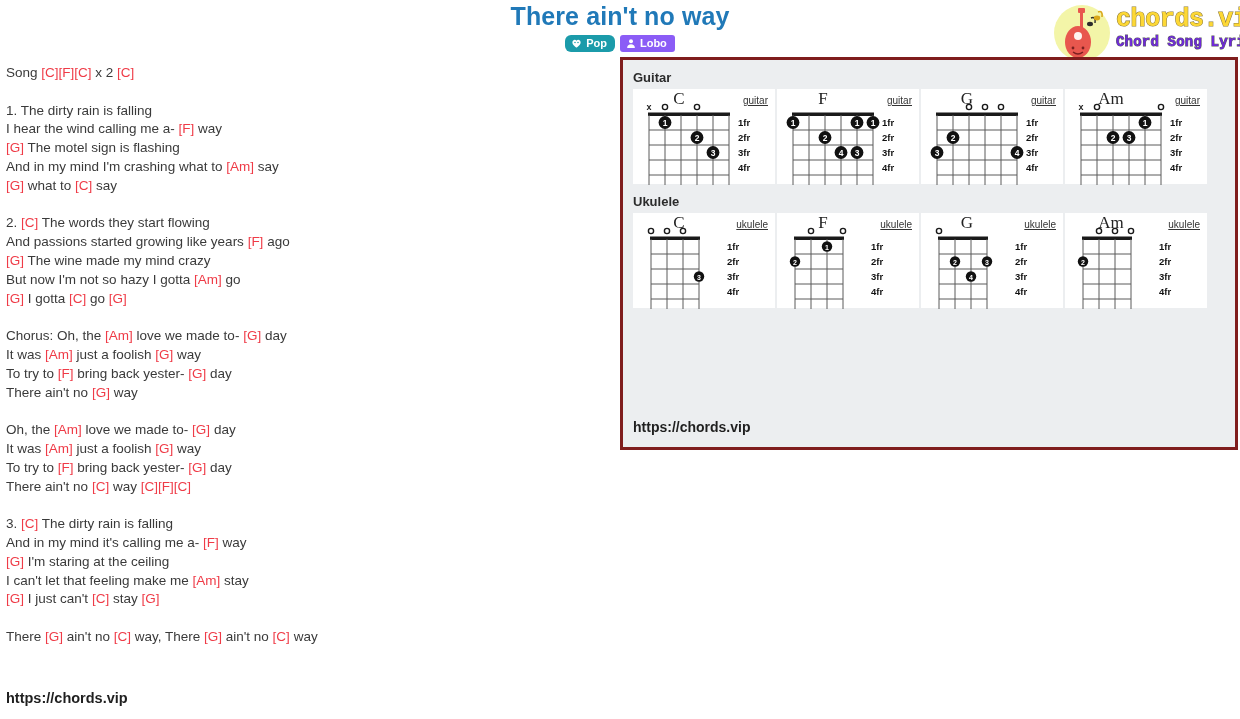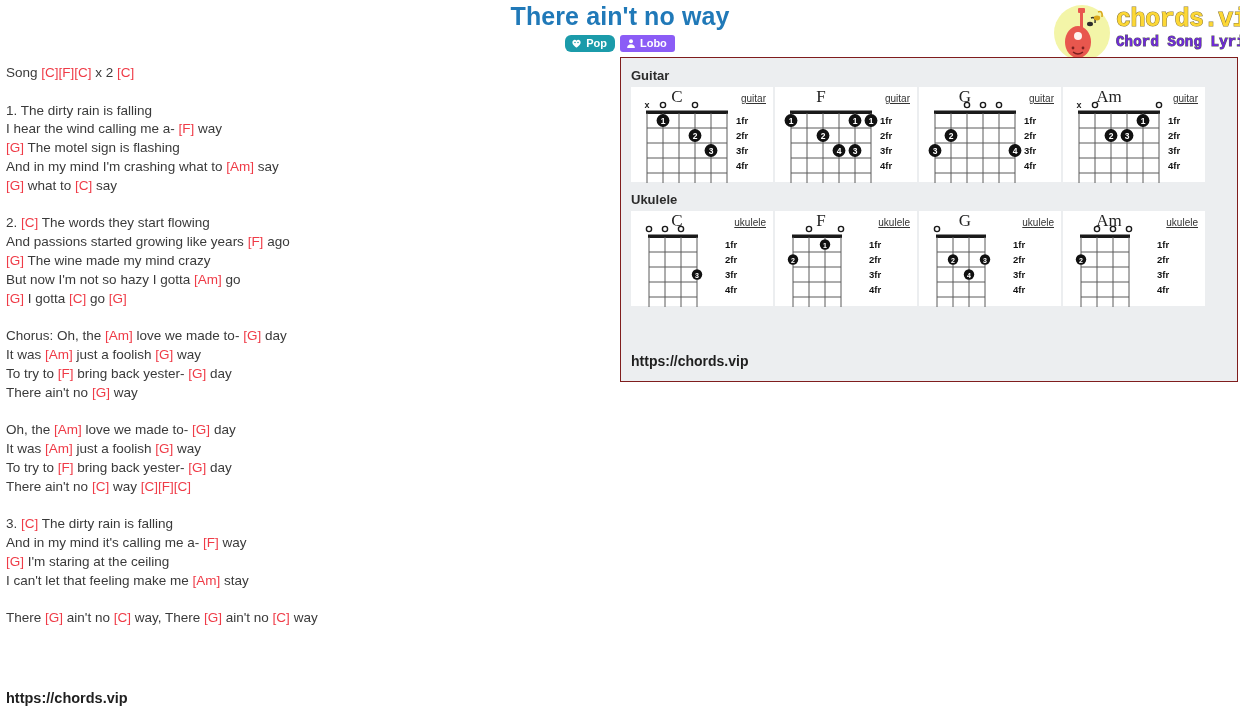--- a/index.html
+++ b/index.html
@@ -69,23 +69,23 @@
   .lyrics .blank { height: 18.8px; }
   .chord { color: #ef3b47; }
   .footer-url {
     position: absolute; left: 6px; top: 690px;
     font-size: 14.5px; font-weight: bold; color: #1f1f1f;
   }
 
   
   .chord-panel {
     position: absolute; left: 620px; top: 57px;
-    width: 618px; height: 325px;
+    width: 618px; height: 393px;
     background: #eceef0;
-    border: 1px solid #7f1d1d;
+    border: 3px solid #7f1d1d;
     box-sizing: border-box;
   }
   .section-title {
     font-size: 13px; font-weight: bold; color: #2b2b2b;
     margin: 10px 0 4px 10px;
   }
   .chart-row { display: flex; gap: 2px; padding: 0 10px; }
   .chart-card {
     background: #ffffff;
     width: 142px; height: 95px;
@@ -181,20 +181,21 @@
       <div class="blank"></div>
       <div><span>Oh, the </span><span class="chord">[Am]</span><span> love we made to- </span><span class="chord">[G]</span><span> day</span></div>
       <div><span>It was </span><span class="chord">[Am]</span><span> just a foolish </span><span class="chord">[G]</span><span> way</span></div>
       <div><span>To try to </span><span class="chord">[F]</span><span> bring back yester- </span><span class="chord">[G]</span><span> day</span></div>
       <div><span>There ain't no </span><span class="chord">[C]</span><span> way </span><span class="chord">[C][F][C]</span></div>
       <div class="blank"></div>
       <div><span>3. </span><span class="chord">[C]</span><span> The dirty rain is falling</span></div>
       <div><span>And in my mind it's calling me a- </span><span class="chord">[F]</span><span> way</span></div>
       <div><span class="chord">[G]</span><span> I'm staring at the ceiling</span></div>
       <div><span>I can't let that feeling make me </span><span class="chord">[Am]</span><span> stay</span></div>
+      <div><span class="chord">[G]</span><span> I just can't </span><span class="chord">[C]</span><span> stay </span><span class="chord">[G]</span></div>
       <div class="blank"></div>
       <div><span>There </span><span class="chord">[G]</span><span> ain't no </span><span class="chord">[C]</span><span> way, There </span><span class="chord">[G]</span><span> ain't no </span><span class="chord">[C]</span><span> way</span></div>
     </div>
   <div class="footer-url">https://chords.vip</div>
 
   <div class="chord-panel">
     <div id="panel-sections">
         <div class="section-title">Guitar</div>
         <div class="chart-row">
           <div class="chart-card">

